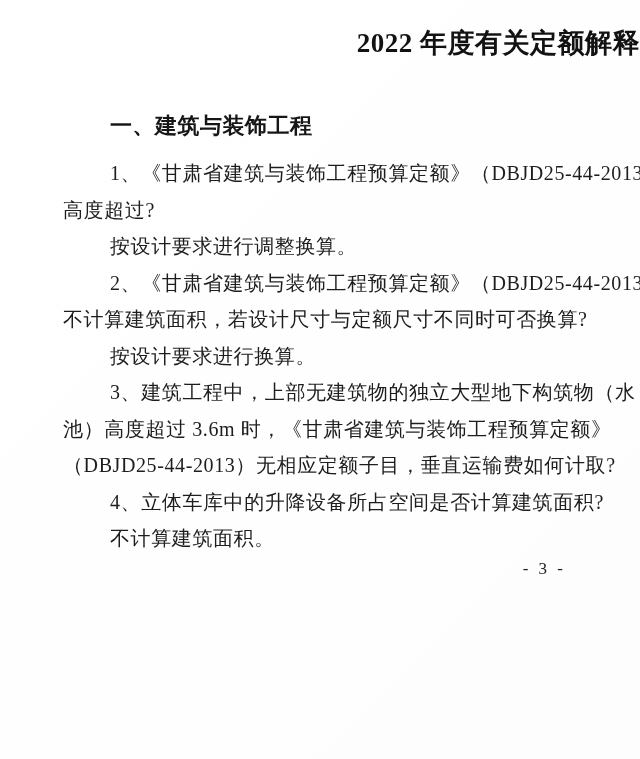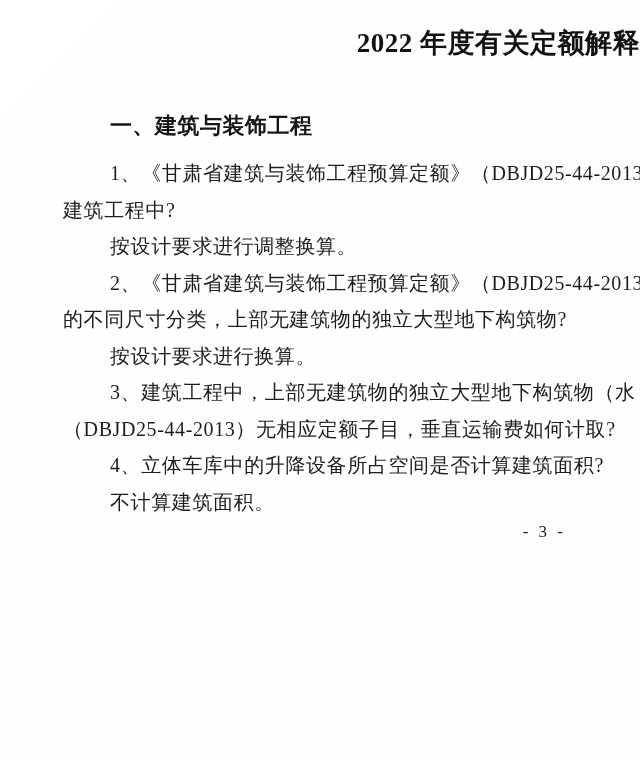--- a/index.html
+++ b/index.html
@@ -65,26 +65,27 @@
 <body>
 
 <div class="page">
 
   <h1 class="doc-title">2022 年度有关定额解释</h1>
 
   <h2 class="section-heading">一、建筑与装饰工程</h2>
 
   <div class="body-text">
     <div class="line indent">1、《甘肃省建筑与装饰工程预算定额》（DBJD25-44-2013）</div>
-    <div class="line">建筑工程中?</div>
+    <div class="line">高度超过?</div>
     <div class="line indent">按设计要求进行调整换算。</div>
     <div class="line indent">2、《甘肃省建筑与装饰工程预算定额》（DBJD25-44-2013）</div>
-    <div class="line">的不同尺寸分类，上部无建筑物的独立大型地下构筑物?</div>
+    <div class="line">不计算建筑面积，若设计尺寸与定额尺寸不同时可否换算?</div>
     <div class="line indent">按设计要求进行换算。</div>
     <div class="line indent">3、建筑工程中，上部无建筑物的独立大型地下构筑物（水</div>
+    <div class="line">池）高度超过 3.6m 时，《甘肃省建筑与装饰工程预算定额》</div>
     <div class="line">（DBJD25-44-2013）无相应定额子目，垂直运输费如何计取?</div>
     <div class="line indent">4、立体车库中的升降设备所占空间是否计算建筑面积?</div>
     <div class="line indent">不计算建筑面积。</div>
   </div>
 
   <div class="page-number">- 3 -</div>
 
 </div>
 
 </body></html>

